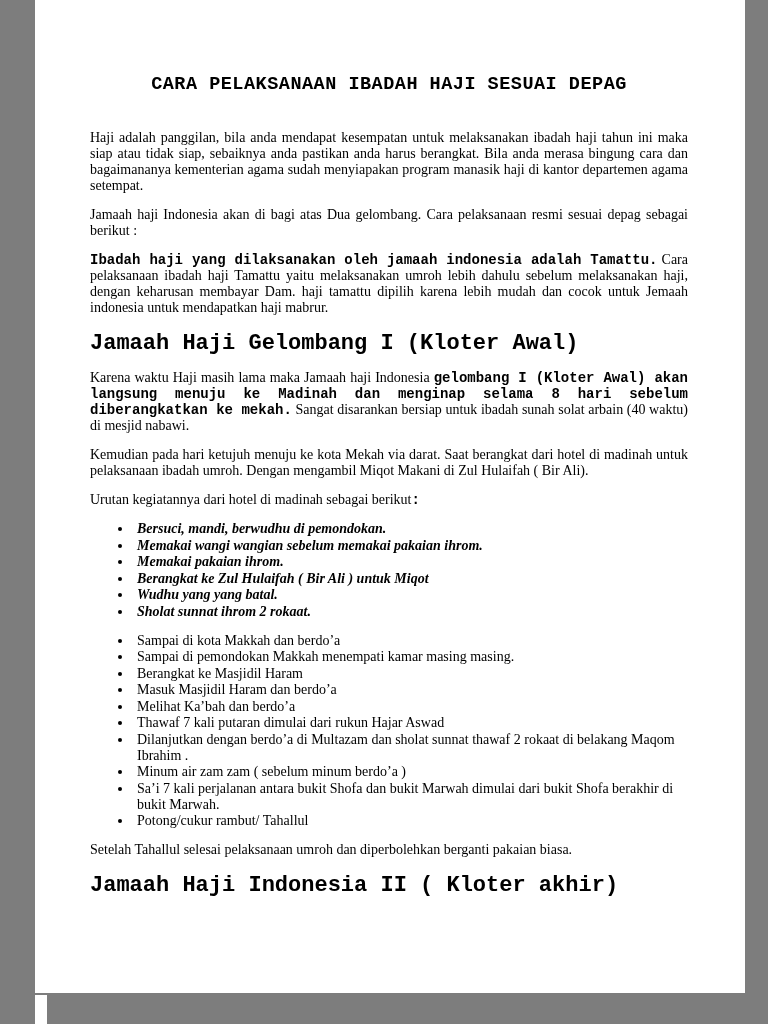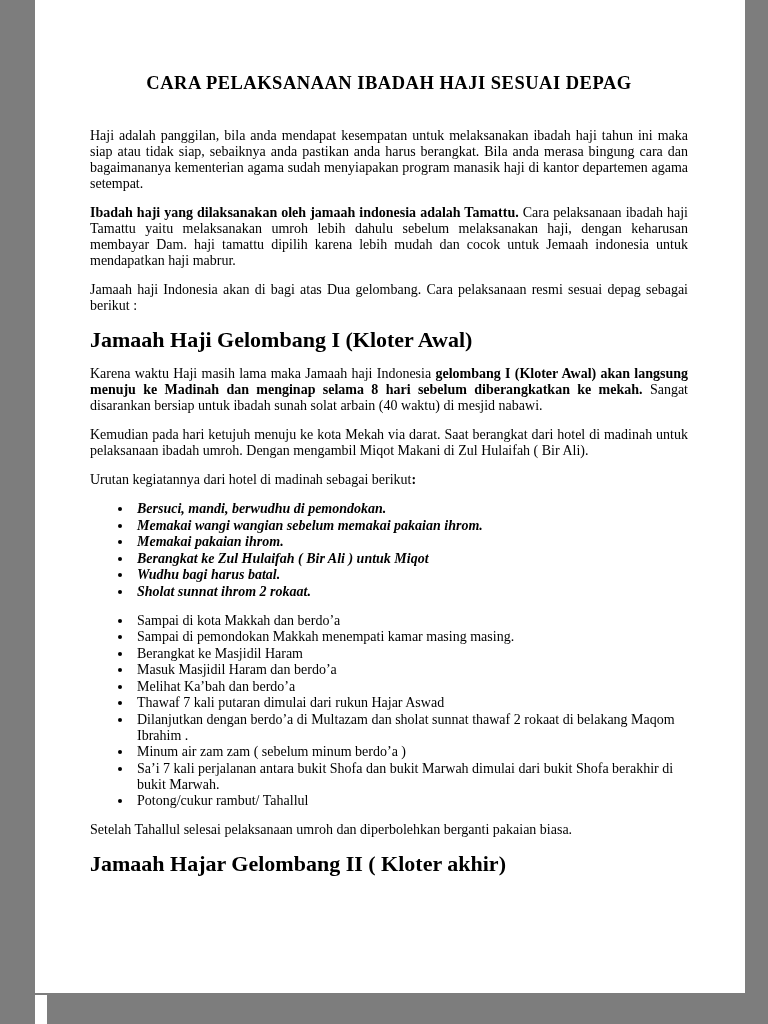--- a/index.html
+++ b/index.html
@@ -46,62 +46,62 @@
   .content ul {
     margin: 5px 0 13px 0;
     padding-left: 43px;
     list-style-type: disc;
   }
   .content ul li {
     padding-left: 4px;
     margin-bottom: 0.5px;
   }
   .content ul.bold-list { font-weight: bold; font-style: italic; }
-  .bold { font-weight: bold; }
+  .bold { font-weight: bold; font-family: Liberation Mono, monospace; }
   .next-page-corner {
     position: absolute;
     left: 35px;
     top: 995px;
     width: 12px;
     height: 29px;
     background: #ffffff;
   }
 </style>
 </head>
 <body>
 
 <div class="viewer">
   <div class="page">
     <div class="content">
         <h1 class="doc-title"><span class="bold">CARA PELAKSANAAN IBADAH HAJI SESUAI DEPAG</span></h1>
         <p><span>Haji adalah panggilan, bila anda mendapat kesempatan untuk melaksanakan ibadah haji tahun ini maka siap atau tidak siap, sebaiknya anda pastikan anda harus berangkat. Bila anda merasa bingung cara dan bagaimananya  kementerian agama sudah menyiapakan program manasik haji di kantor departemen agama setempat.</span></p>
+        <p><span>Jamaah haji Indonesia akan di bagi atas Dua gelombang. Cara pelaksanaan resmi sesuai depag sebagai berikut :</span></p>
         <p><span class="bold">Ibadah haji yang dilaksanakan oleh jamaah indonesia adalah Tamattu.</span><span> Cara pelaksanaan ibadah haji Tamattu yaitu melaksanakan umroh lebih dahulu sebelum melaksanakan haji,  dengan keharusan membayar Dam. haji tamattu dipilih karena lebih mudah dan cocok untuk Jemaah indonesia untuk mendapatkan haji mabrur.</span></p>
-        <p><span>Jamaah haji Indonesia akan di bagi atas Dua gelombang. Cara pelaksanaan resmi sesuai depag sebagai berikut :</span></p>
         <h2 class="section-heading"><span class="bold">Jamaah Haji Gelombang I (Kloter Awal)</span></h2>
         <p><span>Karena waktu Haji masih lama maka Jamaah haji Indonesia </span><span class="bold">gelombang I (Kloter Awal) akan langsung menuju ke Madinah dan menginap selama 8 hari sebelum diberangkatkan ke mekah.</span><span> Sangat disarankan bersiap untuk ibadah sunah solat arbain (40 waktu) di mesjid nabawi.</span></p>
         <p><span>Kemudian pada hari ketujuh menuju ke kota Mekah via darat. Saat berangkat dari hotel di madinah untuk pelaksanaan ibadah umroh. Dengan mengambil Miqot Makani di Zul Hulaifah ( Bir Ali).</span></p>
         <p><span>Urutan kegiatannya dari hotel di madinah sebagai berikut</span><span class="bold">:</span></p>
         <ul class="bold-list">
           <li>Bersuci, mandi, berwudhu di pemondokan.</li>
           <li>Memakai wangi wangian sebelum memakai pakaian ihrom.</li>
           <li>Memakai pakaian ihrom.</li>
           <li>Berangkat ke Zul Hulaifah ( Bir Ali ) untuk Miqot</li>
-          <li>Wudhu bagi harus batal.</li>
+          <li>Wudhu yang yang batal.</li>
           <li>Sholat sunnat ihrom 2 rokaat.</li>
         </ul>
         <ul>
           <li>Sampai di kota Makkah dan berdo’a</li>
           <li>Sampai di pemondokan Makkah menempati kamar masing masing.</li>
           <li>Berangkat ke Masjidil Haram</li>
           <li>Masuk Masjidil Haram dan berdo’a</li>
           <li>Melihat Ka’bah dan berdo’a</li>
           <li>Thawaf 7 kali putaran dimulai dari rukun Hajar Aswad</li>
           <li>Dilanjutkan dengan berdo’a di Multazam dan sholat sunnat thawaf 2 rokaat di belakang Maqom Ibrahim .</li>
           <li>Minum air zam zam ( sebelum minum berdo’a )</li>
           <li>Sa’i 7 kali perjalanan antara bukit Shofa dan bukit Marwah dimulai dari bukit Shofa berakhir di bukit Marwah.</li>
           <li>Potong/cukur rambut/ Tahallul</li>
         </ul>
         <p><span>Setelah Tahallul selesai pelaksanaan umroh dan diperbolehkan berganti pakaian biasa.</span></p>
-        <h2 class="section-heading"><span class="bold">Jamaah Hajar Gelombang II ( Kloter akhir)</span></h2>
+        <h2 class="section-heading"><span class="bold">Jamaah Haji Indonesia II ( Kloter akhir)</span></h2>
       </div>
   </div>
   <div class="next-page-corner"></div>
 </div>
 
 </body></html>

